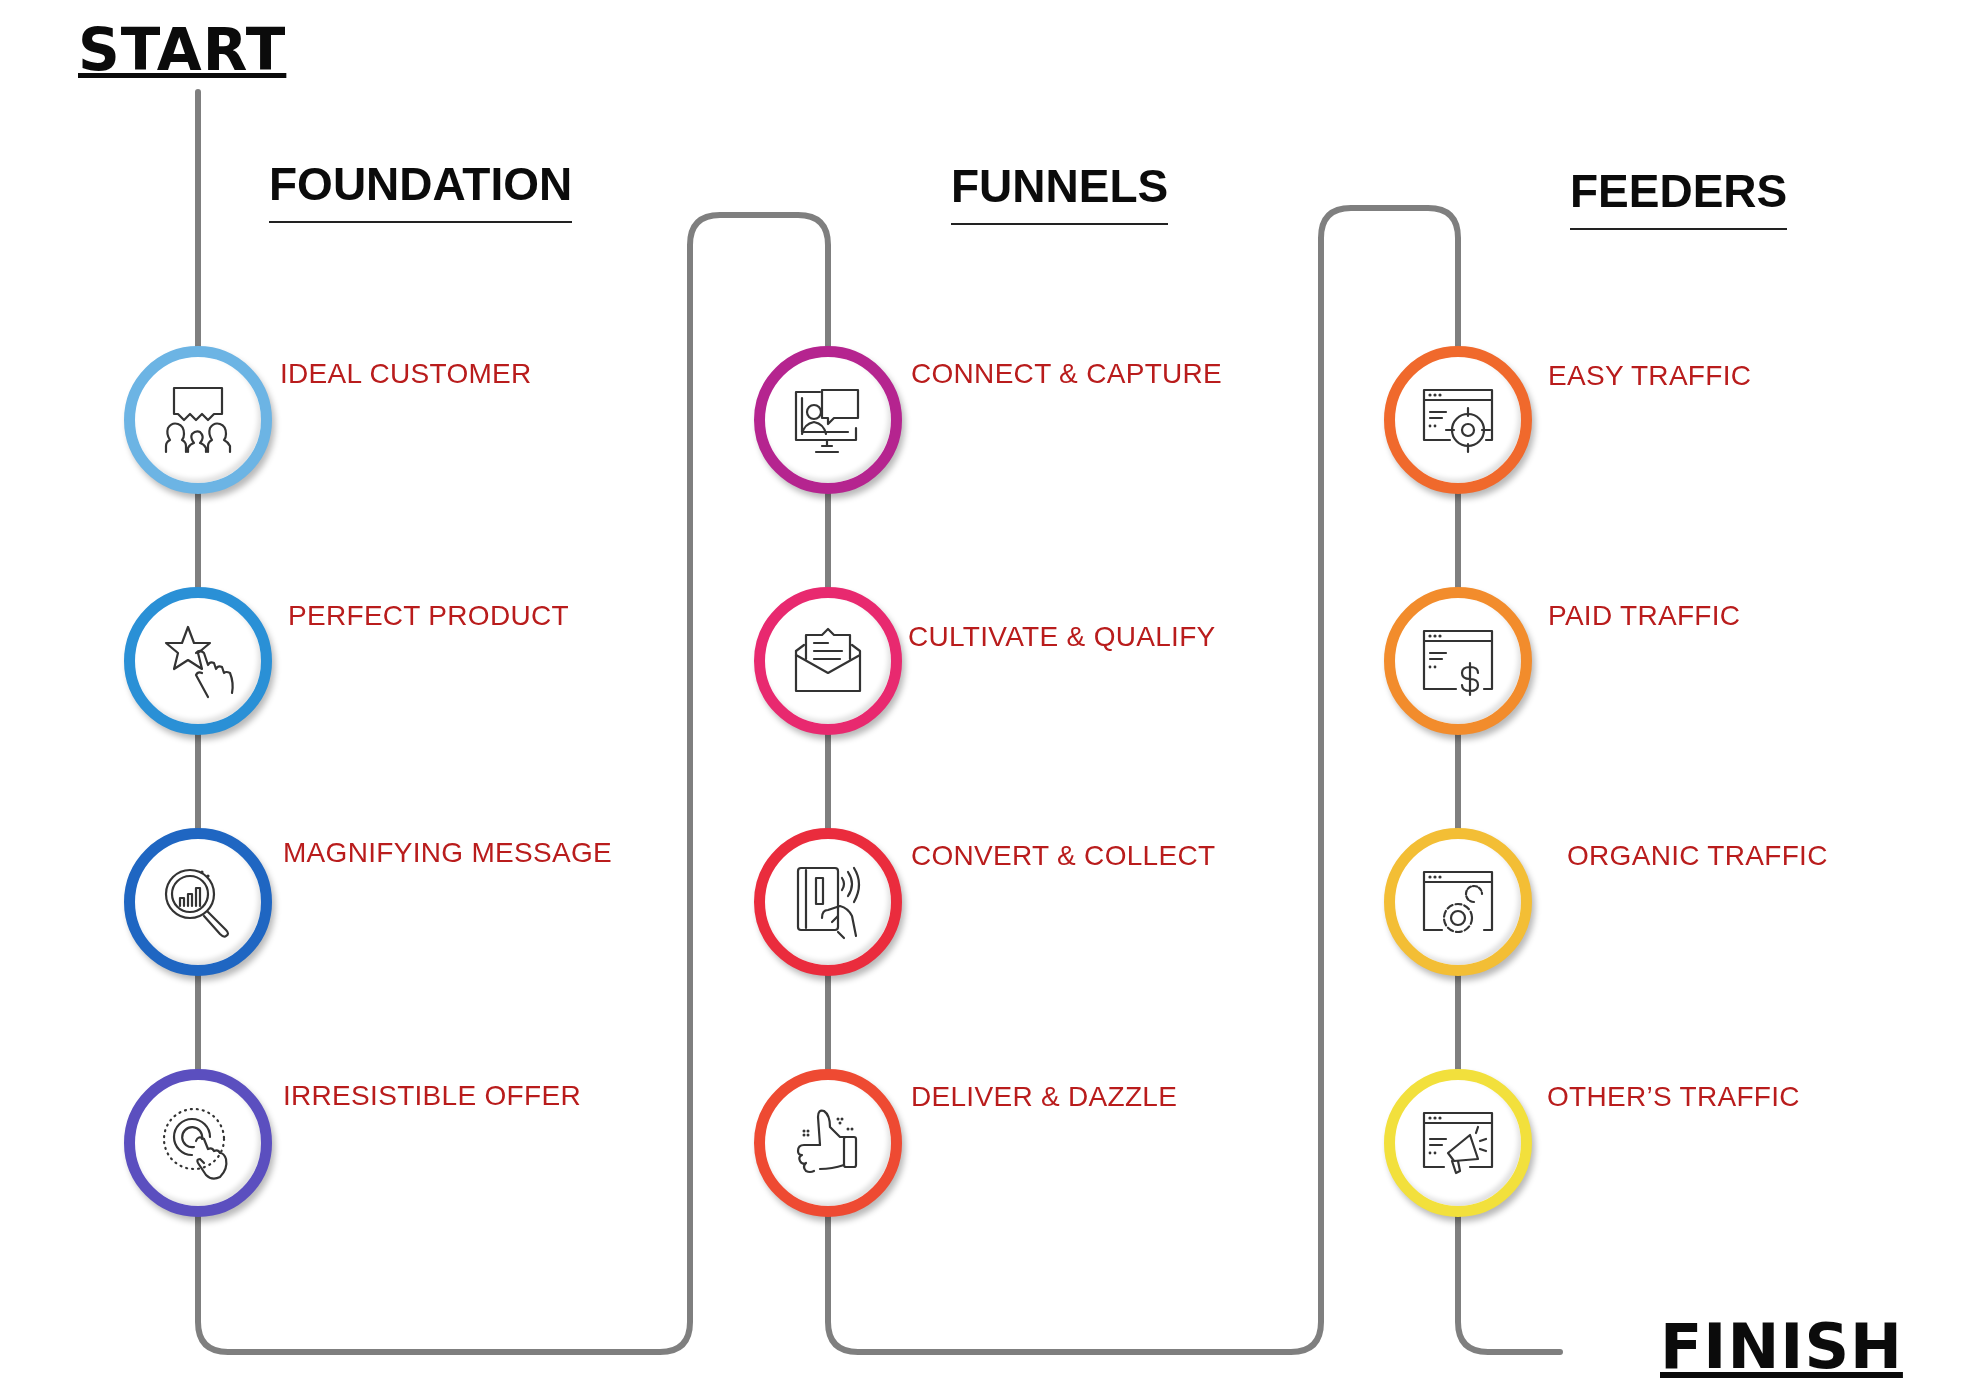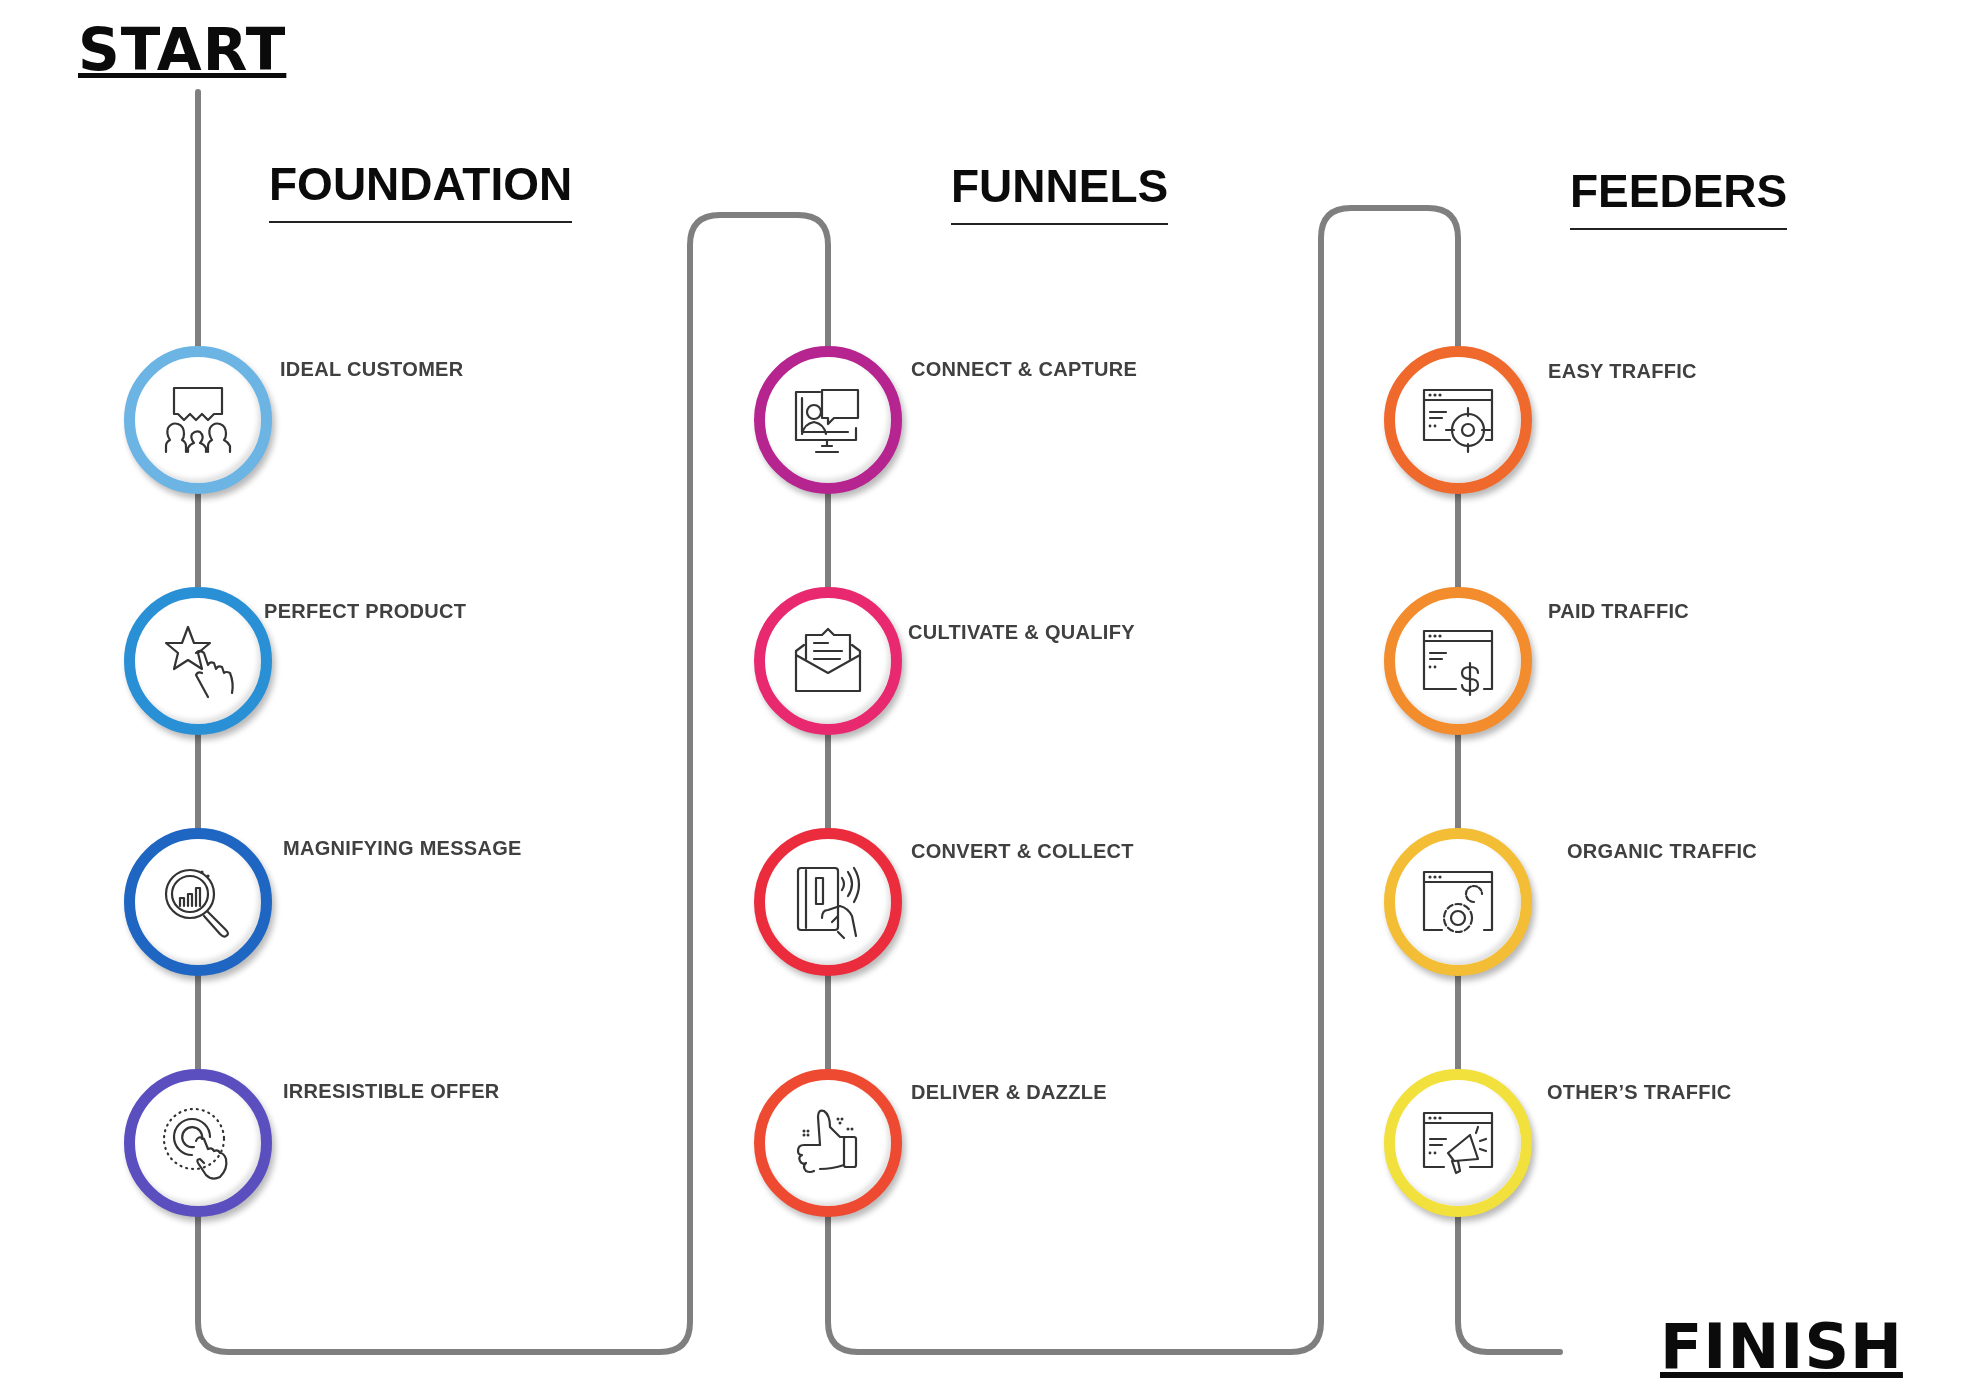--- a/index.html
+++ b/index.html
@@ -5,21 +5,21 @@
   html, body { margin: 0; padding: 0; background: #ffffff; }
   body { width: 1986px; height: 1394px; position: relative; overflow: hidden;
          font-family: "Liberation Sans", "DejaVu Sans", sans-serif; color: #111; }
   .abs { position: absolute; }
   svg.paths { position: absolute; left: 0; top: 0; }
   .start, .finish { font-family: "DejaVu Sans", sans-serif; font-weight: 700; letter-spacing: 1px; color: #0b0b0b; text-decoration: underline; }
   .start { left: 78px; top: 16px; font-size: 58px; }
   .finish { left: 1660px; top: 1310px; font-size: 62px; }
   .heading { font-weight: 700; font-size: 46px; color: #0b0b0b; white-space: nowrap;
              border-bottom: 2px solid #222; padding-bottom: 13px; line-height: 1.05; }
-  .label { font-weight: 700; font-size: 20px; color: #404040; white-space: nowrap; letter-spacing: 0.3px; }
+  .label { font-weight: 400; font-size: 28px; color: #b91c1c; white-space: nowrap; letter-spacing: 0.3px; }
   .node { position: absolute; width: 148px; height: 148px; border-radius: 50%; box-sizing: border-box;
           background: #fff; border: 11px solid #888;
           box-shadow: 3px 5px 6px rgba(0,0,0,0.28), inset -3px -4px 5px rgba(0,0,0,0.12); }
   .node svg { position: absolute; left: 50%; top: 50%; width: 92px; height: 92px; margin: -46px 0 0 -46px; }
   .node svg * { fill: none; stroke: #333; stroke-width: 2.2; stroke-linecap: round; stroke-linejoin: round; }
   .node svg .dot { fill: #333; stroke: none; }
 </style>
 </head>
 <body>
 
@@ -44,21 +44,21 @@
 </div>
 <div class="abs label" style="left:280px; top:358px;">IDEAL CUSTOMER</div>
 
 <div class="node" style="left: 124px; top: 587px; border-color: rgb(42, 144, 214);">
   <svg viewBox="0 0 92 92">
     <path d="M36 12 L42 28 L58 28 L46 38 L50 54 L36 45 L22 54 L26 38 L14 28 L30 28 Z"></path>
     <path d="M44 38 Q48 34 52 38 L56 50 Q58 46 62 48 L64 54 Q66 50 70 52 L72 58 Q74 56 78 58 Q82 68 80 78"></path>
     <path d="M50 58 Q46 56 44 60 L56 82"></path>
   </svg>
 </div>
-<div class="abs label" style="left:264px; top:600px;">PERFECT PRODUCT</div>
+<div class="abs label" style="left:288px; top:600px;">PERFECT PRODUCT</div>
 
 <div class="node" style="left: 124px; top: 828px; border-color: rgb(31, 102, 194);">
   <svg viewBox="0 0 92 92">
     <circle cx="38" cy="38" r="24"></circle>
     <circle cx="38" cy="38" r="18"></circle>
     <path d="M28 50 V42 H32 V50 M36 50 V38 H40 V50 M44 50 V32 H48 V50"></path>
     <path d="M56 56 L74 74 Q78 78 74 80 Q72 82 68 78 L52 60"></path>
     <circle class="dot" cx="50" cy="16" r="1.6"></circle>
       <circle class="dot" cx="56" cy="20" r="1.6"></circle>
   </svg>

